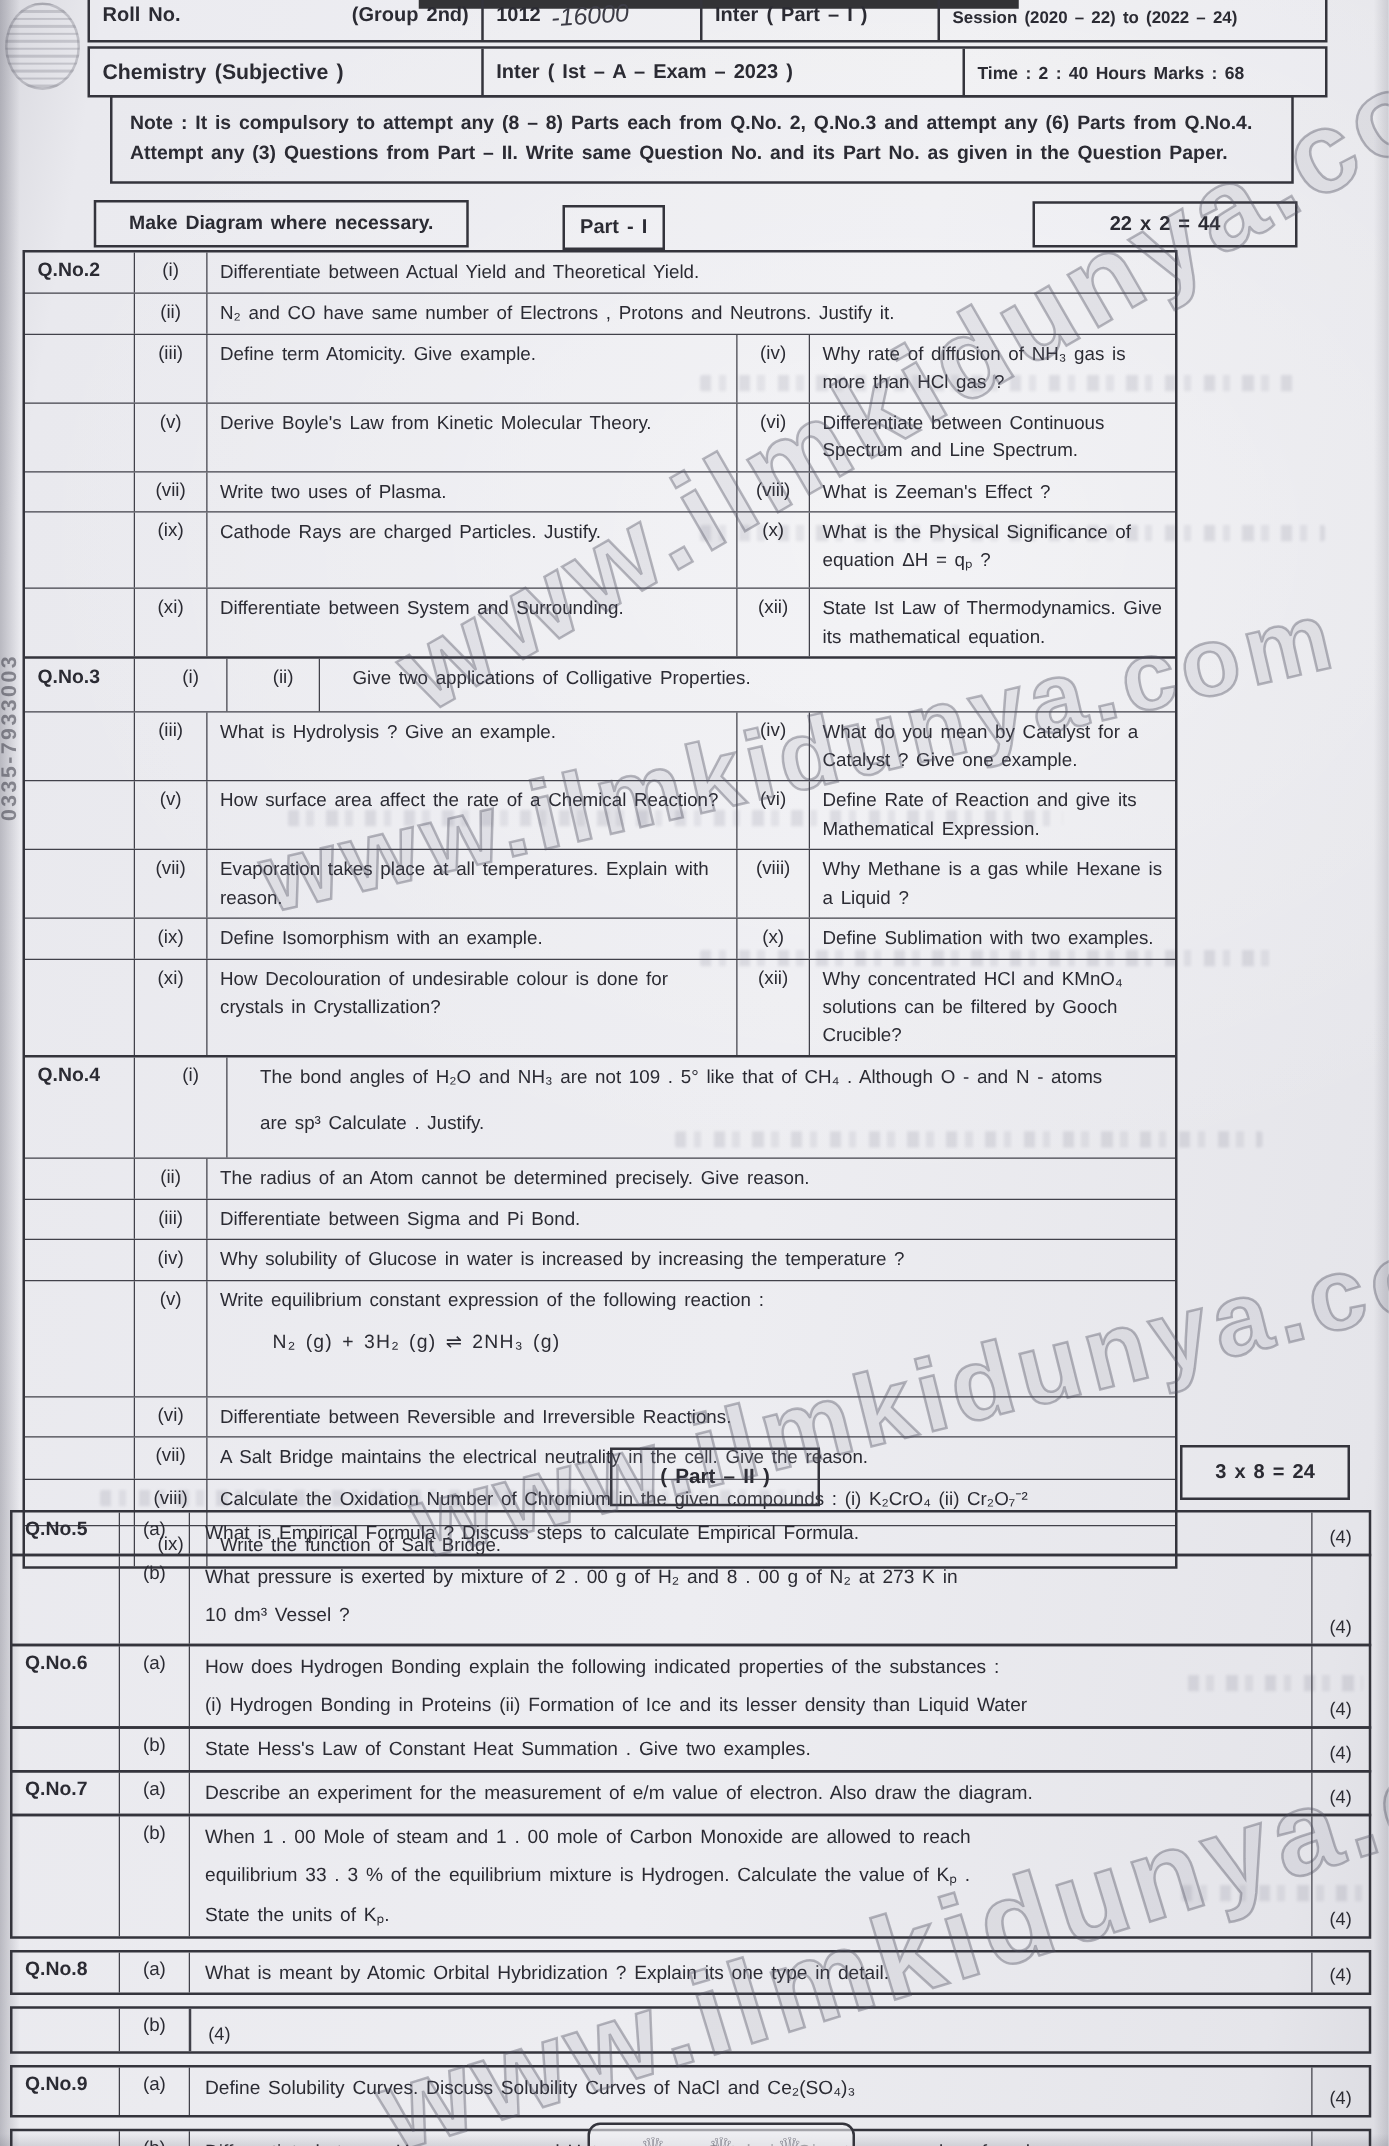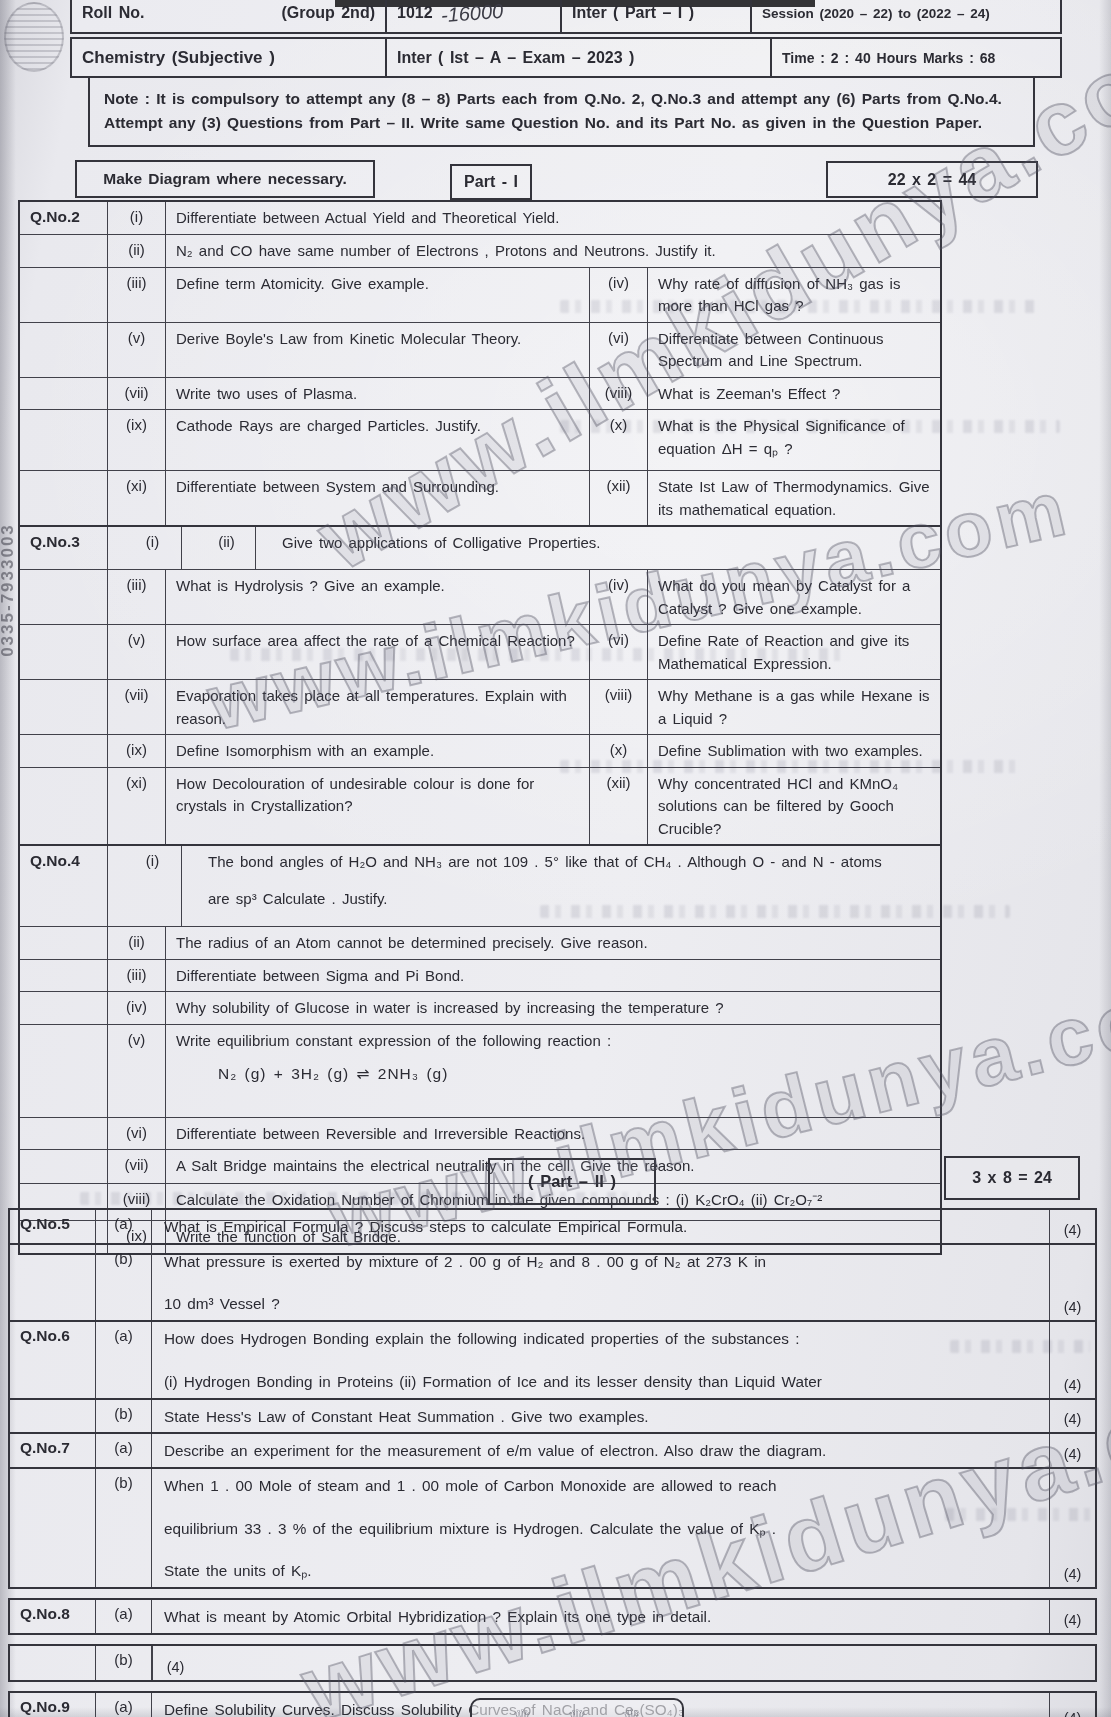--- a/index.html
+++ b/index.html
@@ -113,21 +113,21 @@
   #p1-body .prow:nth-child(22){min-height:27px}
   
   .p2table{position:absolute;left:8px;top:1210px;width:1089px;z-index:2;}
   .p2row{display:flex;border:2px solid #34343c;margin-top:-2px;}
   .p2row.detached{margin-top:9px;}
   .q2col{width:86px;border-right:1.4px solid #41414a;font-weight:bold;font-size:15.5px;padding:5px 4px 2px 10px;}
   .n2col{width:56px;border-right:1.4px solid #41414a;text-align:center;padding:5px 2px 2px;font-size:15px;}
   .t2col{flex:1;font-size:15.3px;line-height:1.55;padding:5px 12px 4px;}
   .m2col{width:46px;border-left:1.4px solid #41414a;display:flex;align-items:flex-end;
     justify-content:center;padding:4px 0 5px;font-size:14.5px;}
-  .cont2{margin-top:19px;}
+  .cont2{margin-top:8px;}
   #p2-body .p2row:nth-child(1){min-height:28px}
   #p2-body .p2row:nth-child(2){min-height:70px}
   #p2-body .p2row:nth-child(3){min-height:64px}
   #p2-body .p2row:nth-child(4){min-height:30px}
   #p2-body .p2row:nth-child(5){min-height:30px}
   #p2-body .p2row:nth-child(6){min-height:96px}
   #p2-body .p2row:nth-child(7){min-height:32px}
   #p2-body .p2row:nth-child(8){min-height:34px}
   #p2-body .p2row:nth-child(9){min-height:38px}
   #p2-body .p2row:nth-child(10){min-height:36px}

